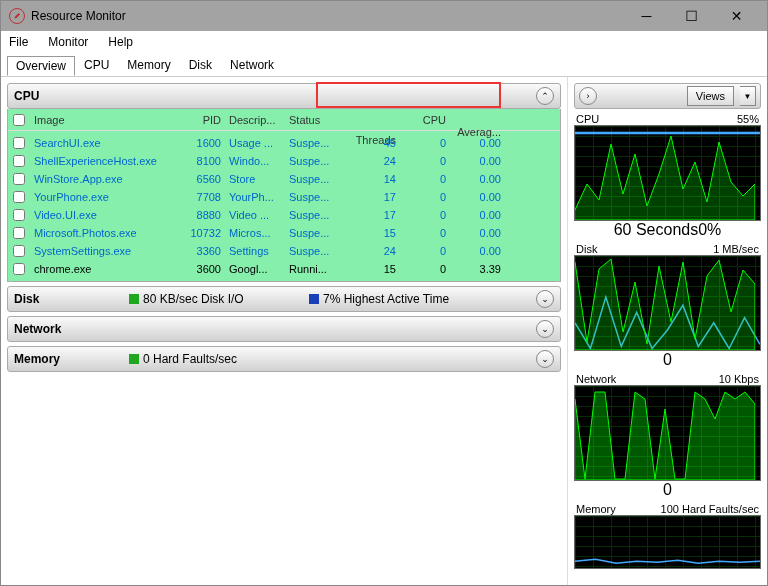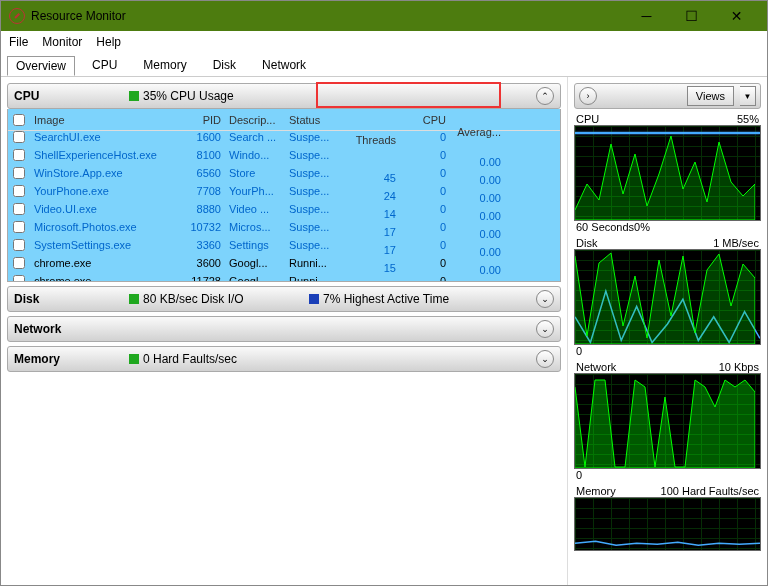--- a/index.html
+++ b/index.html
@@ -1,43 +1,43 @@
 <!DOCTYPE html>
 <html><head>
 <meta charset="utf-8">
 <style>
 * { box-sizing: border-box; margin: 0; padding: 0; }
 body { font-family: "Segoe UI", Tahoma, sans-serif; font-size: 12px; background: #fff; width: 768px; height: 586px; overflow: hidden; border: 1px solid #888; }
-.titlebar { height: 30px; display: flex; align-items: center; padding: 0 8px; background: #4d7c0f; }
+.titlebar { height: 30px; display: flex; align-items: center; padding: 0 8px; background: #a3a3a3; }
 .titlebar .icon { width: 16px; height: 16px; border: 1.5px solid #b33; border-radius: 50%; position: relative; margin-right: 6px; }
 .titlebar .icon::after { content: ""; position: absolute; width: 6px; height: 1.5px; background: #b33; top: 6px; left: 4px; transform: rotate(-45deg); }
 .titlebar .title { font-size: 12px; flex: 1; }
 .winbtn { width: 45px; height: 28px; display: flex; align-items: center; justify-content: center; font-size: 14px; }
-.menubar { height: 22px; display: flex; align-items: center; padding: 0 8px; gap: 14px; font-size: 12px; }
+.menubar { height: 22px; display: flex; align-items: center; padding: 0 8px; gap: 20px; font-size: 12px; }
 .tabbar { height: 24px; display: flex; align-items: center; padding-left: 6px; border-bottom: 1px solid #ccc; }
-.tab { padding: 2px 8px; font-size: 12px; border: 1px solid transparent; margin-right: 8px; }
+.tab { padding: 2px 8px; font-size: 12px; border: 1px solid transparent; margin-right: 0; }
 .tab.active { border: 1px solid #999; border-bottom: 1px solid #fff; background: #fff; position: relative; top: 1px; }
 .main { display: flex; height: calc(100% - 76px); }
 .left { flex: 1; padding: 6px; overflow: hidden; position: relative; }
 .right { width: 200px; padding: 6px; border-left: 1px solid #ddd; overflow: hidden; }
 
 .section-hdr { height: 26px; background: linear-gradient(#fafafa, #d1d1d1); border: 1px solid #aaa; border-radius: 3px; display: flex; align-items: center; padding: 0 6px; font-size: 12px; margin-top: 4px; }
 .section-hdr:first-child { margin-top: 0; }
 .section-hdr .name { font-weight: bold; width: 115px; }
 .section-hdr .stat { display: flex; align-items: center; gap: 4px; }
 .section-hdr .stat1 { width: 180px; }
 .section-hdr .sq { width: 10px; height: 10px; }
 .section-hdr .exp { margin-left: auto; width: 18px; height: 18px; border: 1px solid #888; border-radius: 50%; display: flex; align-items: center; justify-content: center; font-size: 9px; background: linear-gradient(#fff,#ddd); }
 .redbox { position: absolute; border: 2px solid #e33; pointer-events: none; }
 
-.grid { border: 1px solid #aaa; border-top: none; background: #7dd3fc; }
+.grid { border: 1px solid #aaa; border-top: none; background: #86efac; }
 .ghead { display: flex; height: 22px; align-items: center; border-bottom: 1px solid #ddd; font-size: 11px; color: #333; }
 .ghead div, .grow div { padding: 0 4px; overflow: hidden; white-space: nowrap; text-overflow: ellipsis; }
 .gbody { overflow-y: auto; height: 150px; }
-.grow { display: flex; height: 18px; align-items: flex-start; font-size: 11px; }
+.grow { display: flex; height: 18px; align-items: flex-end; font-size: 11px; }
 .grow.link { color: #0066cc; }
 .col-chk { width: 22px; display: flex; justify-content: center; }
 .col-img { width: 145px; } .col-pid { width: 50px; text-align: right; }
 .col-desc { width: 60px; } .col-stat { width: 55px; }
 .col-thr { width: 60px; text-align: right; margin-top: 41px; } .col-cpu { width: 50px; text-align: right; }
 .col-avg { width: 55px; text-align: right; margin-top: 25px; }
 
 .right-hdr { height: 26px; background: linear-gradient(#fafafa,#d1d1d1); border: 1px solid #aaa; border-radius: 3px; display: flex; align-items: center; padding: 0 4px; gap: 6px; }
 .right-hdr .exp { width: 18px; height: 18px; border: 1px solid #888; border-radius: 50%; display: flex; align-items: center; justify-content: center; font-size: 9px; background: linear-gradient(#fff,#ddd); }
 .views-btn { margin-left: auto; border: 1px solid #888; background: linear-gradient(#fff,#ddd); height: 20px; padding: 0 8px; font-size: 11px; display: flex; align-items: center; }
@@ -46,21 +46,21 @@
 .chart { margin-top: 4px; }
 .chart-lbl { display: flex; justify-content: space-between; font-size: 11px; padding: 0 2px; }
 .chart-box { height: 96px; background: #000; border: 1px solid #666; position: relative; overflow: hidden; }
 .chart-box.short { height: 54px; }
 .grid-lines { position: absolute; inset: 0; background-image:
   linear-gradient(#0a4a0a 1px, transparent 1px),
   linear-gradient(90deg, #0a4a0a 1px, transparent 1px);
   background-size: 18px 10px; opacity: 0.6; }
 .blue-line { position: absolute; left: 0; right: 0; top: 6px; height: 2px; background: #4af; box-shadow: 0 0 2px #4af; }
 .green-fill { position: absolute; bottom: 0; left: 0; right: 0; }
-.chart-foot { display: flex; justify-content: flex-start; font-size: 11px; padding: 0 2px; margin-bottom: 2px; }
+.chart-foot { display: flex; justify-content: center; font-size: 16px; padding: 0 2px; margin-bottom: 2px; }
 input[type=checkbox] { width: 12px; height: 12px; }
 </style>
 </head>
 <body>
 
 <div class="titlebar">
   <span class="icon"></span>
   <span class="title">Resource Monitor</span>
   <div class="winbtn">─</div>
   <div class="winbtn">☐</div>
@@ -79,24 +79,20 @@
   <div class="tab">Memory</div>
   <div class="tab">Disk</div>
   <div class="tab">Network</div>
 </div>
 
 <div class="main">
   <div class="left">
 
     <div class="section-hdr">
       <span class="name">CPU</span>
-      <span class="stat stat1">
-        <span class="sq" style="background:#1fa81f"></span>
-        <span>35% CPU Usage</span>
-      </span>
       <span class="exp">⌃</span>
     </div>
     <div class="redbox" style="left:315px;top:5px;width:185px;height:26px;"></div>
 
     <div class="grid">
       <div class="ghead">
         <div class="col-chk">
             <input type="checkbox" style="">
           </div>
         <div class="col-img">Image</div>
@@ -107,21 +103,21 @@
         <div class="col-cpu">CPU</div>
         <div class="col-avg">Averag...</div>
       </div>
       <div class="gbody" id="gbody">
           <div class="grow link">
             <div class="col-chk">
               <input type="checkbox" style="">
             </div>
             <div class="col-img">SearchUI.exe</div>
             <div class="col-pid">1600</div>
-            <div class="col-desc">Search ...</div>
+            <div class="col-desc">Usage ...</div>
             <div class="col-stat">Suspe...</div>
             <div class="col-thr">45</div>
             <div class="col-cpu">0</div>
             <div class="col-avg">0.00</div>
           </div>
           <div class="grow link">
             <div class="col-chk">
               <input type="checkbox" style="">
             </div>
             <div class="col-img">ShellExperienceHost.exe</div>

